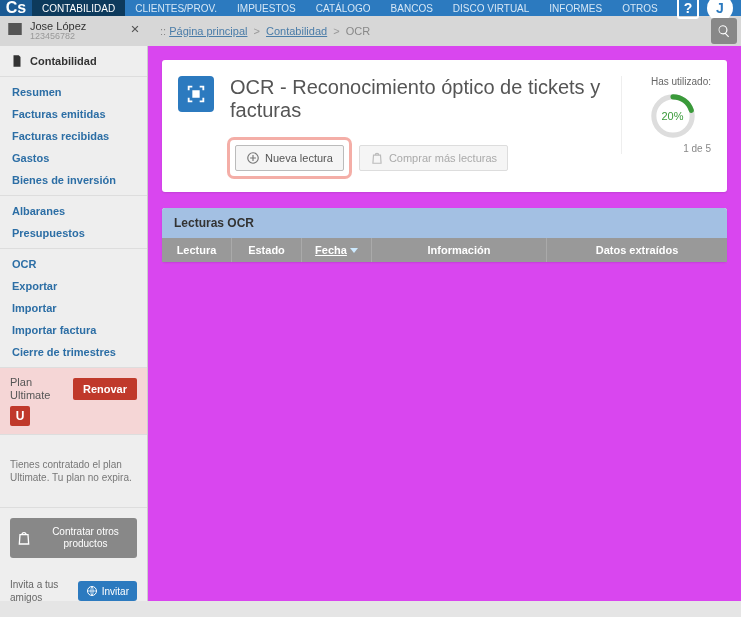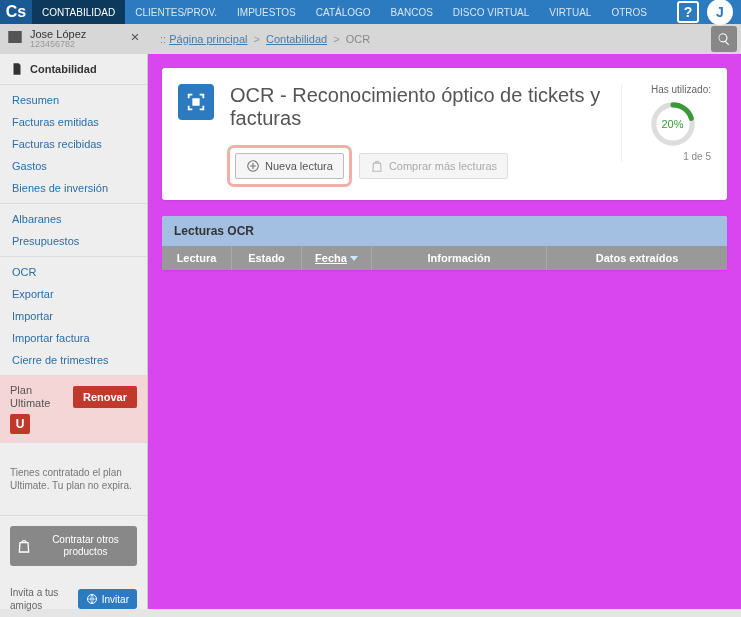--- a/index.html
+++ b/index.html
@@ -1,18 +1,18 @@
 <!DOCTYPE html>
 <html><head>
 <meta charset="utf-8">
 <style>
 * { margin: 0; padding: 0; box-sizing: border-box; }
 body { font-family: Arial, sans-serif; font-size: 12px; background: #e5e5e5; color: #333; width: 741px; height: 617px; overflow: hidden; }
 
-.topbar { background: #2c7abf; height: 24px; display: flex; align-items: stretch; color: #fff; }
+.topbar { background: #2c7abf; height: 16px; display: flex; align-items: stretch; color: #fff; }
 .logo { width: 32px; background: #1a5a94; display: flex; align-items: center; justify-content: center; font-size: 16px; font-weight: bold; }
 .topnav { display: flex; align-items: stretch; flex: 1; }
 .topnav .tab { padding: 0 10px; display: flex; align-items: center; font-size: 10px; color: #d6e7f5; cursor: pointer; }
 .topnav .tab.active { background: #0d3a5c; color: #fff; }
 .topbar-right { display: flex; align-items: center; gap: 8px; padding: 0 8px; }
 .help-icon { width: 22px; height: 22px; border: 2px solid #fff; border-radius: 3px; display: flex; align-items: center; justify-content: center; color: #fff; font-weight: bold; font-size: 14px; cursor: pointer; }
 .avatar { width: 26px; height: 26px; background: #fff; border-radius: 50%; display: flex; align-items: center; justify-content: center; color: #2c7abf; font-weight: bold; font-size: 14px; cursor: pointer; }
 
 .secondbar { background: #d7d7d7; height: 30px; display: flex; align-items: center; }
 .userbox { width: 148px; display: flex; align-items: center; padding: 0 6px; color: #555; gap: 6px; }
@@ -24,21 +24,21 @@
 .breadcrumb { flex: 1; padding: 0 12px; font-size: 11px; color: #888; }
 .breadcrumb a { color: #4a7ca8; text-decoration: underline; cursor: pointer; }
 .breadcrumb .sep { color: #999; margin: 0 3px; }
 .searchbtn { width: 26px; height: 26px; margin-right: 4px; background: #888; border-radius: 3px; display: flex; align-items: center; justify-content: center; cursor: pointer; }
 .searchbtn svg { width: 14px; height: 14px; fill: #fff; }
 
 .container { display: flex; height: calc(617px - 62px); }
 .sidebar { width: 148px; background: #eee; border-right: 1px solid #ccc; display: flex; flex-direction: column; font-size: 11px; }
 .side-head { padding: 8px 10px; color: #333; font-weight: bold; display: flex; align-items: center; gap: 6px; border-bottom: 1px solid #ddd; }
 .side-head svg { width: 14px; height: 14px; fill: #333; }
-.side-group { padding: 4px 0; border-bottom: 1px solid #ddd; }
+.side-group { padding: 4px 0; border-bottom: 1px solid #ddd; font-weight: bold; }
 .side-item { padding: 5px 12px; color: #2c6ea5; cursor: pointer; }
 
 .plan-box { background: #f5d6d6; padding: 8px 10px; border-bottom: 1px solid #ddd; }
 .plan-top { display: flex; align-items: center; justify-content: space-between; }
 .plan-label { font-size: 11px; color: #555; text-align: left; line-height: 1.2; }
 .plan-btn { background: #c0392b; color: #fff; border: none; padding: 5px 10px; border-radius: 2px; font-size: 11px; font-weight: bold; cursor: pointer; }
 .plan-u { width: 20px; height: 20px; background: #c0392b; color: #fff; display: flex; align-items: center; justify-content: center; font-weight: bold; border-radius: 2px; margin-top: 4px; font-size: 12px; }
 .plan-desc { padding: 23px 10px; font-size: 10px; color: #777; line-height: 1.3; border-bottom: 1px solid #ddd; }
 
 .contract-btn { margin: 10px; padding: 8px 6px; background: #888; color: #fff; border: none; border-radius: 3px; display: flex; align-items: center; gap: 8px; cursor: pointer; font-size: 10px; text-align: center; line-height: 1.2; }
@@ -86,21 +86,21 @@
 
 <div class="topbar">
   <div class="logo">Cs</div>
   <div class="topnav">
     <div class="tab active">CONTABILIDAD</div>
     <div class="tab">CLIENTES/PROV.</div>
     <div class="tab">IMPUESTOS</div>
     <div class="tab">CATÁLOGO</div>
     <div class="tab">BANCOS</div>
     <div class="tab">DISCO VIRTUAL</div>
-    <div class="tab">VIRTUAL</div>
+    <div class="tab">INFORMES</div>
     <div class="tab">OTROS</div>
   </div>
   <div class="topbar-right">
     <div class="help-icon">?</div>
     <div class="avatar">J</div>
   </div>
 </div>
 
 <div class="secondbar">
   <div class="userbox">

